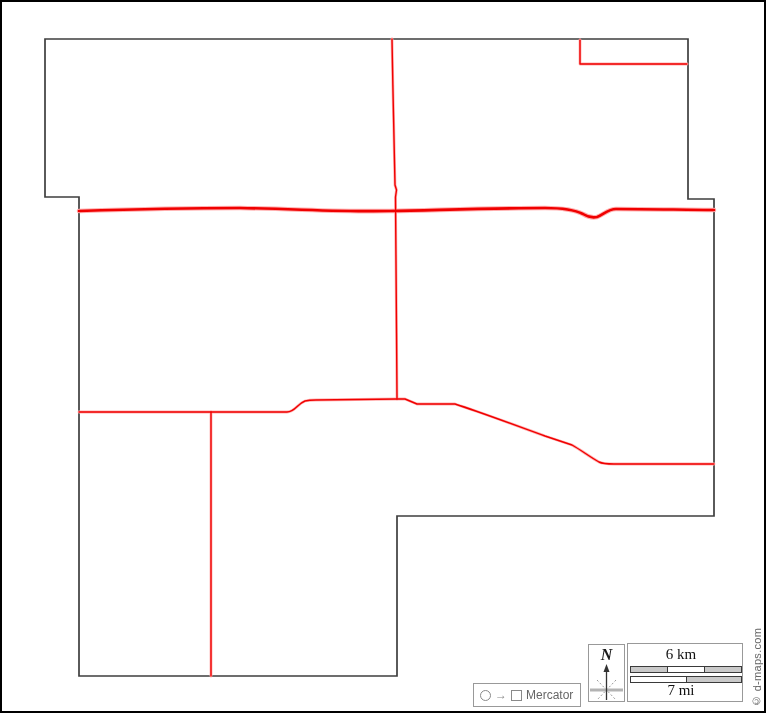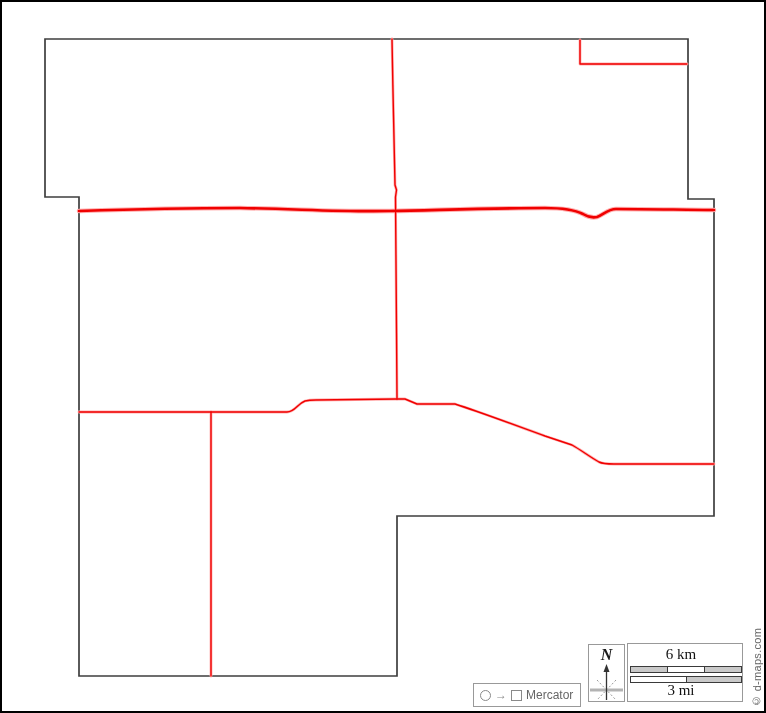--- a/index.html
+++ b/index.html
@@ -122,21 +122,21 @@
     <div class="scale-label km">6 km</div>
     <div class="scale-bar km">
       <div class="scale-seg seg-gray"></div>
       <div class="scale-seg seg-white"></div>
       <div class="scale-seg seg-gray"></div>
     </div>
     <div class="scale-bar mi">
       <div class="scale-seg seg-white"></div>
       <div class="scale-seg seg-gray"></div>
     </div>
-    <div class="scale-label mi">3 mi</div>
+    <div class="scale-label mi">7 mi</div>
   </div>
 
   <div class="box projection-box">
     <span class="proj-circle"></span>
     <span class="proj-arrow">→</span>
     <span class="proj-square"></span>
     <span class="proj-label">Mercator</span>
   </div>
 
   <div class="credit">© d-maps.com</div>

